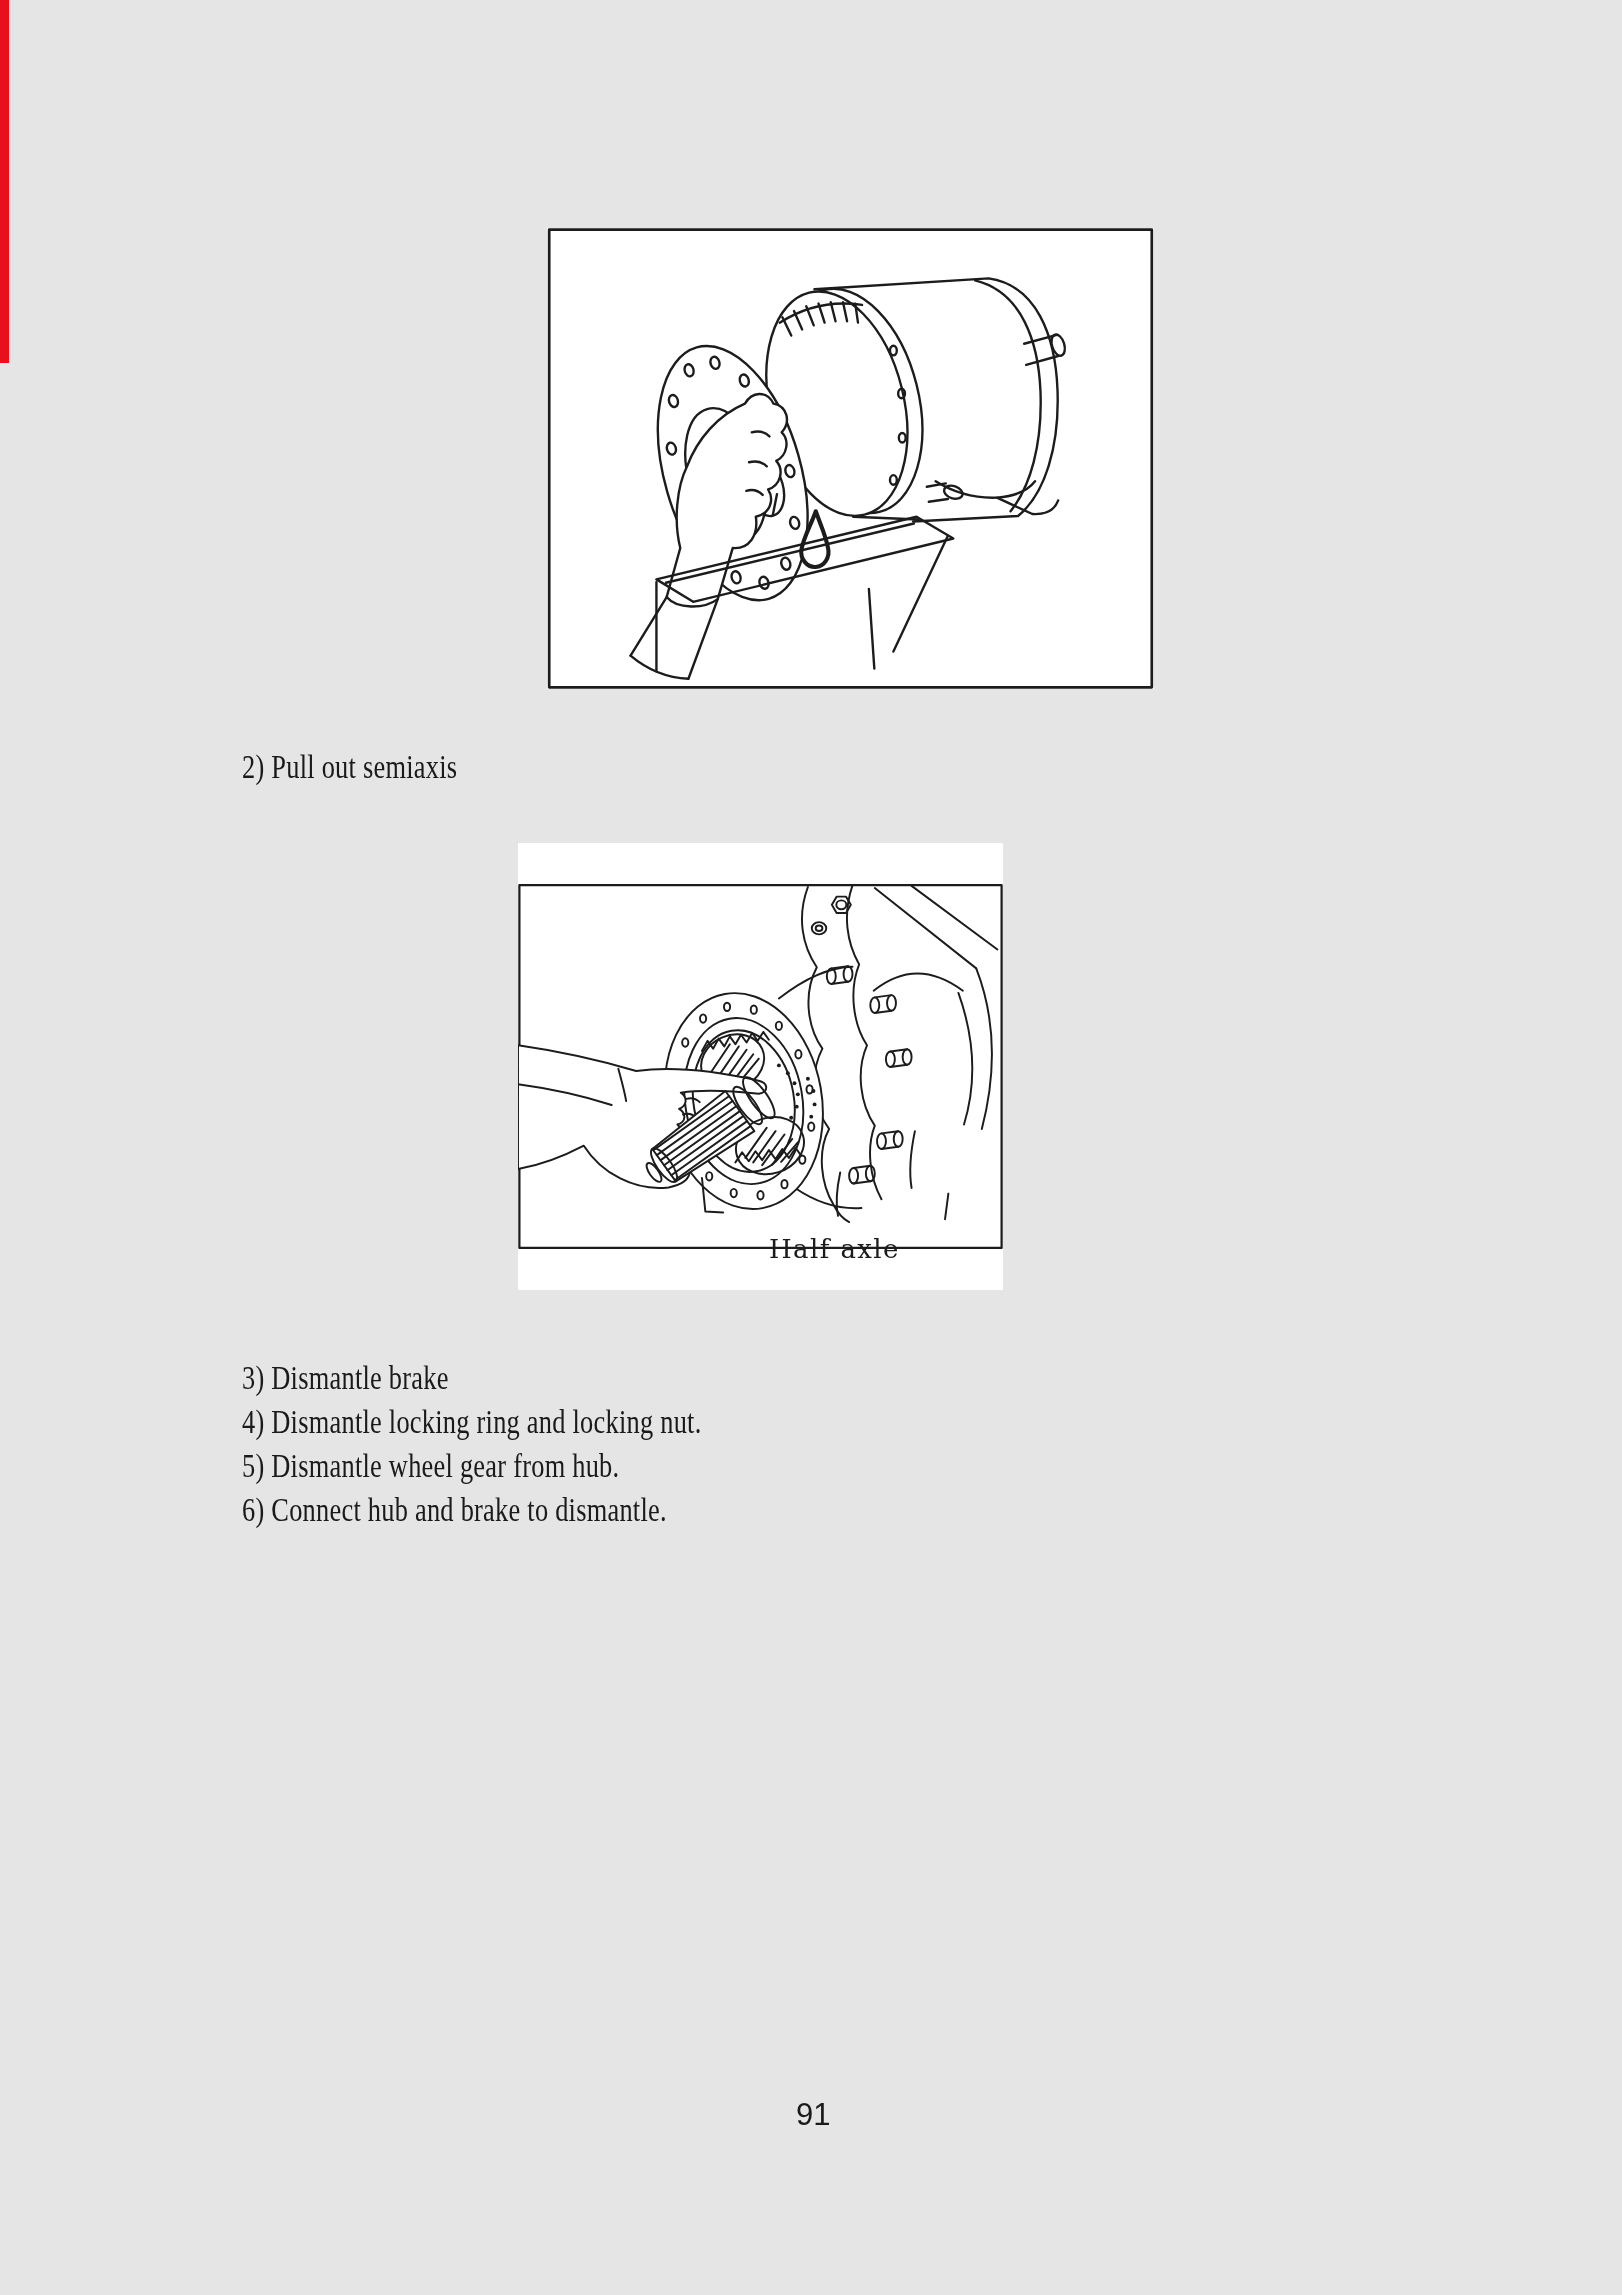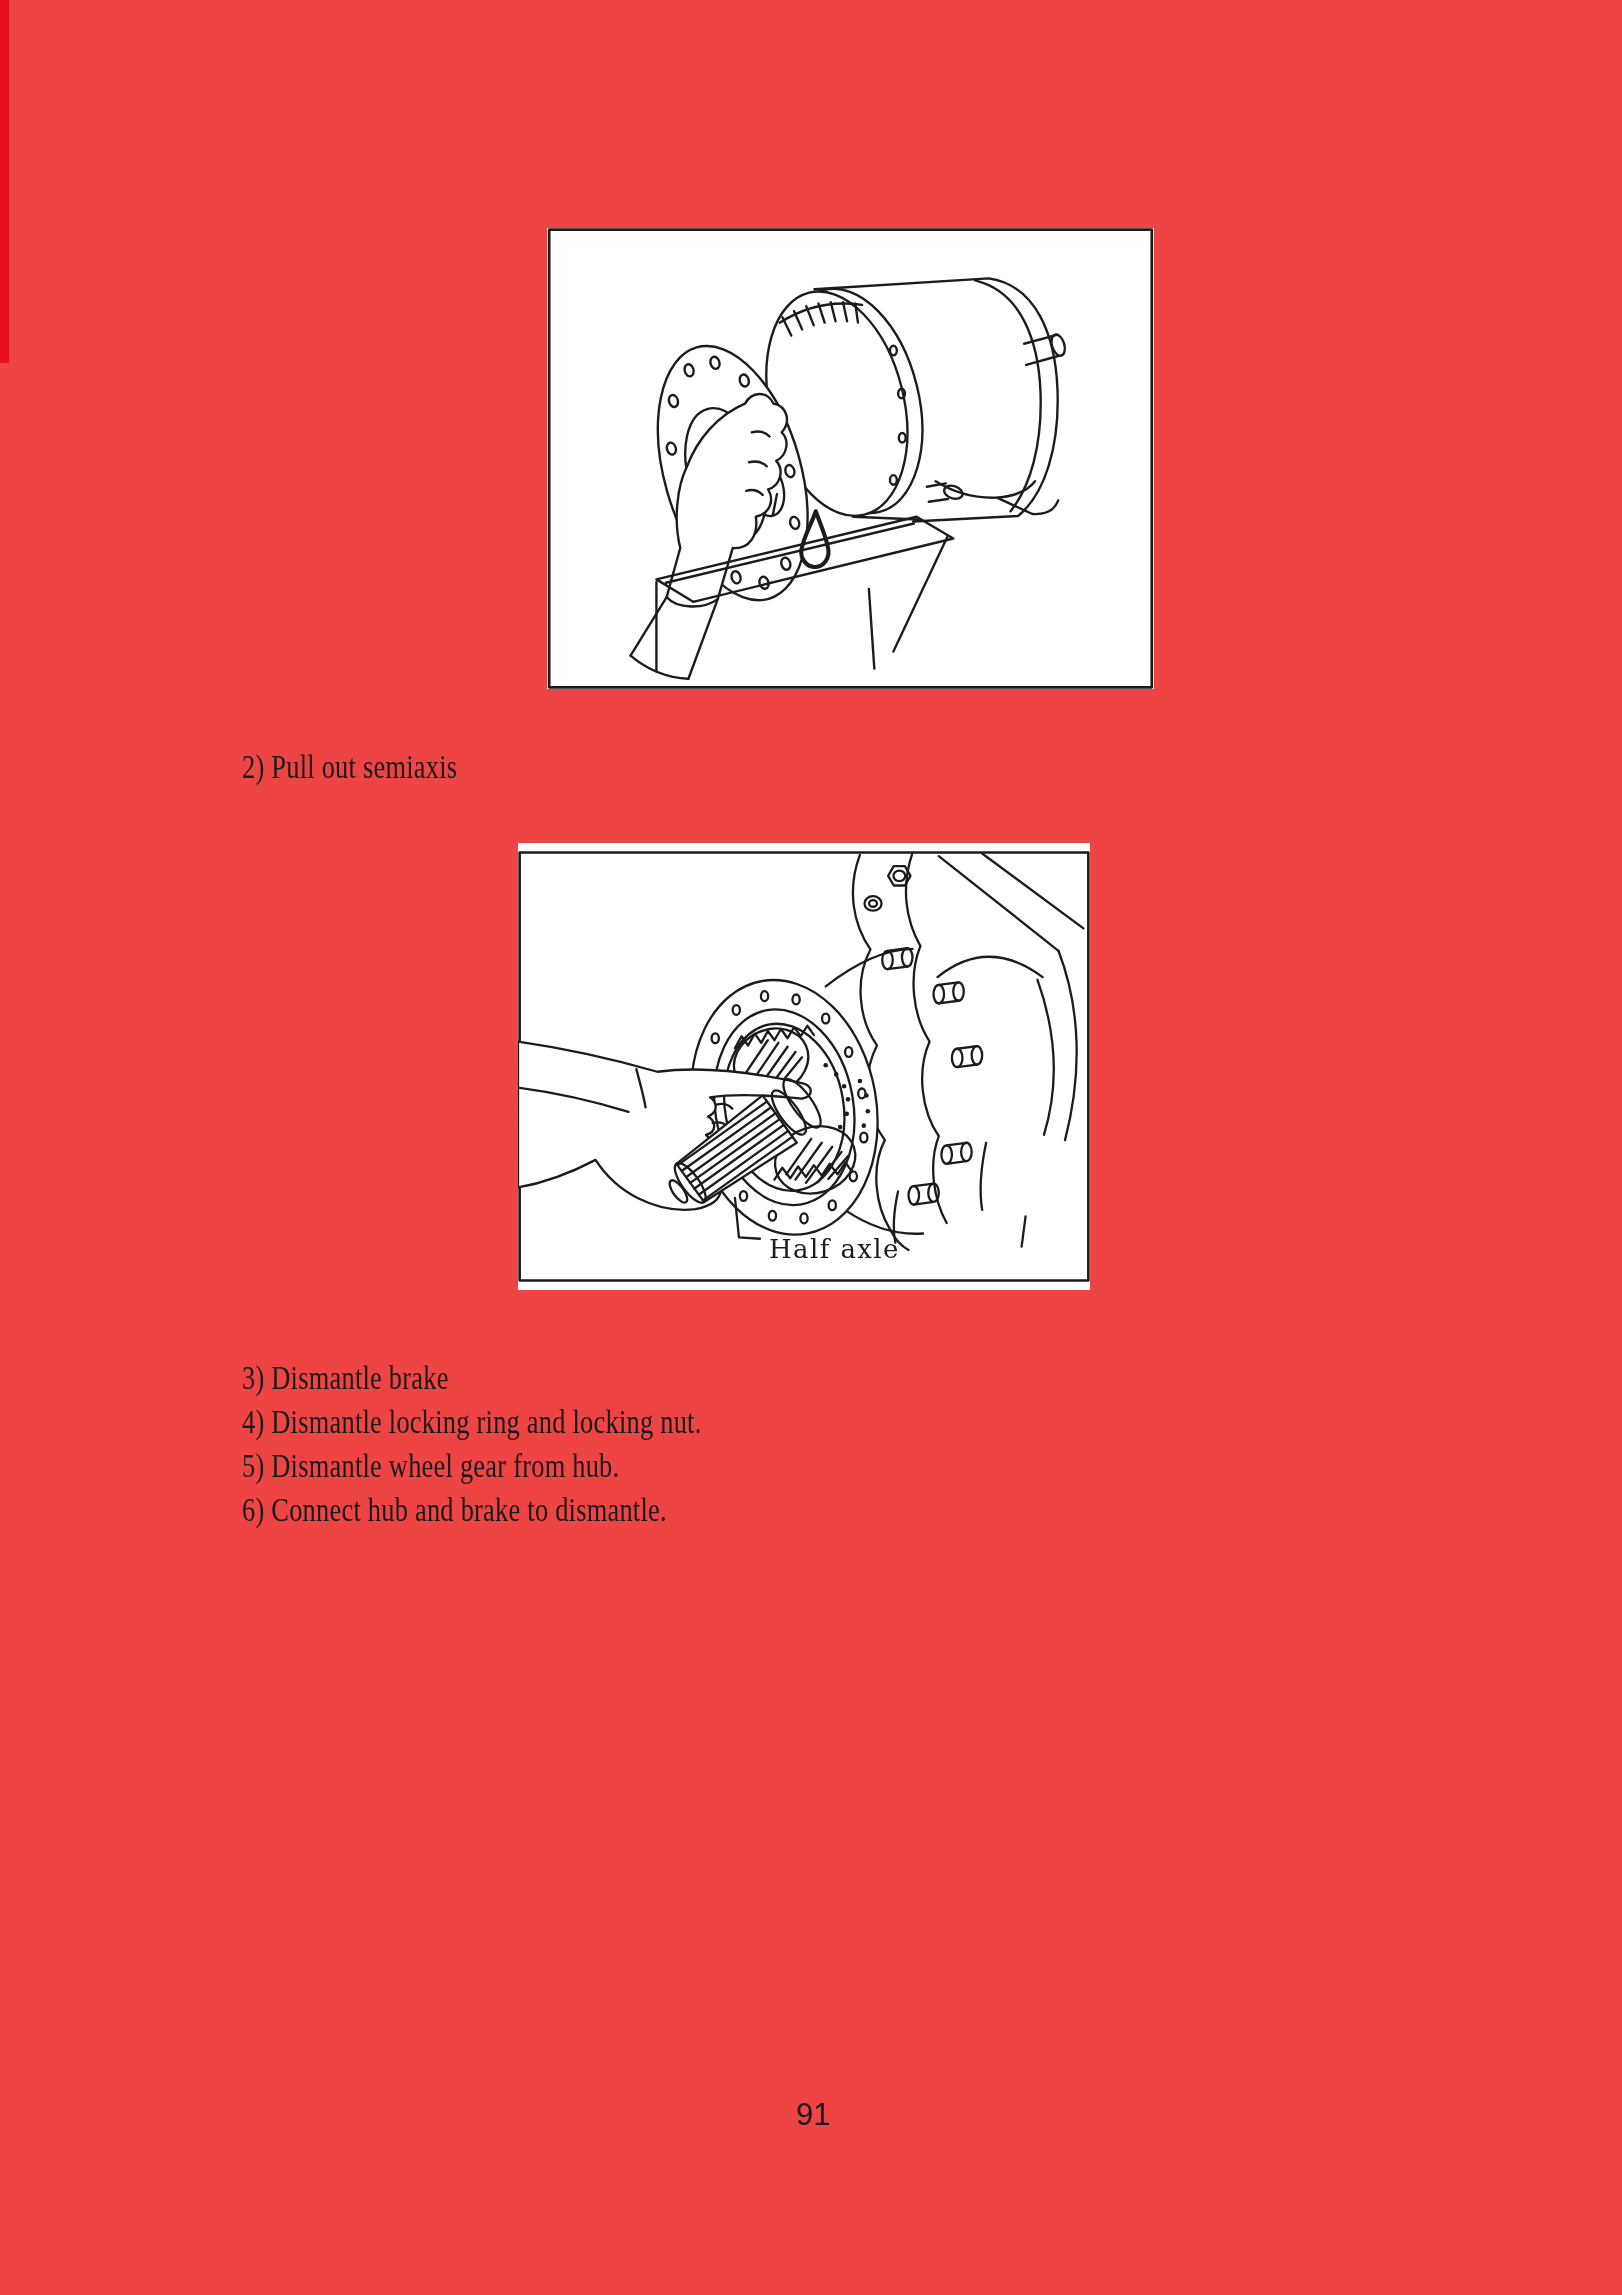--- a/index.html
+++ b/index.html
@@ -1,20 +1,20 @@
 <!DOCTYPE html>
 <html style="font-size:11px"><head>
 <meta charset="utf-8">
 <style>
   html,body{margin:0;padding:0;background:#ffffff;}
   .page{
     position:relative;
     width:1623px;
     height:2295px;
-    background:#ef4444;
+    background:#e5e5e5;
     overflow:hidden;
     font-family:"Liberation Serif", serif;
     color:#1a1a1a;
   }
   
   .edge-mark{
     position:absolute;
     left:0; top:0;
     width:8.9px; height:363px;
     background:#e8101c;
@@ -149,21 +149,21 @@
         <path d="M 160,520 L 160,651"></path>
         <path d="M 472,530 L 480,647"></path>
 
         <path d="M 588,452 L 508,622"></path>
       </g>
     </svg>
   </div>
 
   <div class="serif-line" style="left:242px; top:751px;">2) Pull out semiaxis</div>
 
-  <div class="figure" style="left:518px; top:843px; width:572px; height:447px;">
+  <div class="figure" style="left:518px; top:843px; width:485px; height:447px;">
     <svg viewBox="0 0 870 656">
       <g fill="none" stroke="#1c1c1c" stroke-width="3.5" stroke-linecap="round" stroke-linejoin="round">
         <rect x="2.5" y="2.5" width="865" height="651" stroke-width="4"></rect>
 
         <path d="M 640,8 L 822,152"></path>
         <path d="M 706,4 L 860,118"></path>
         <path d="M 638,192 Q 715,130 798,192"></path>
         <path d="M 822,152 C 856,240 858,340 832,440"></path>
         <path d="M 790,196 C 820,280 822,360 800,432"></path>
 

